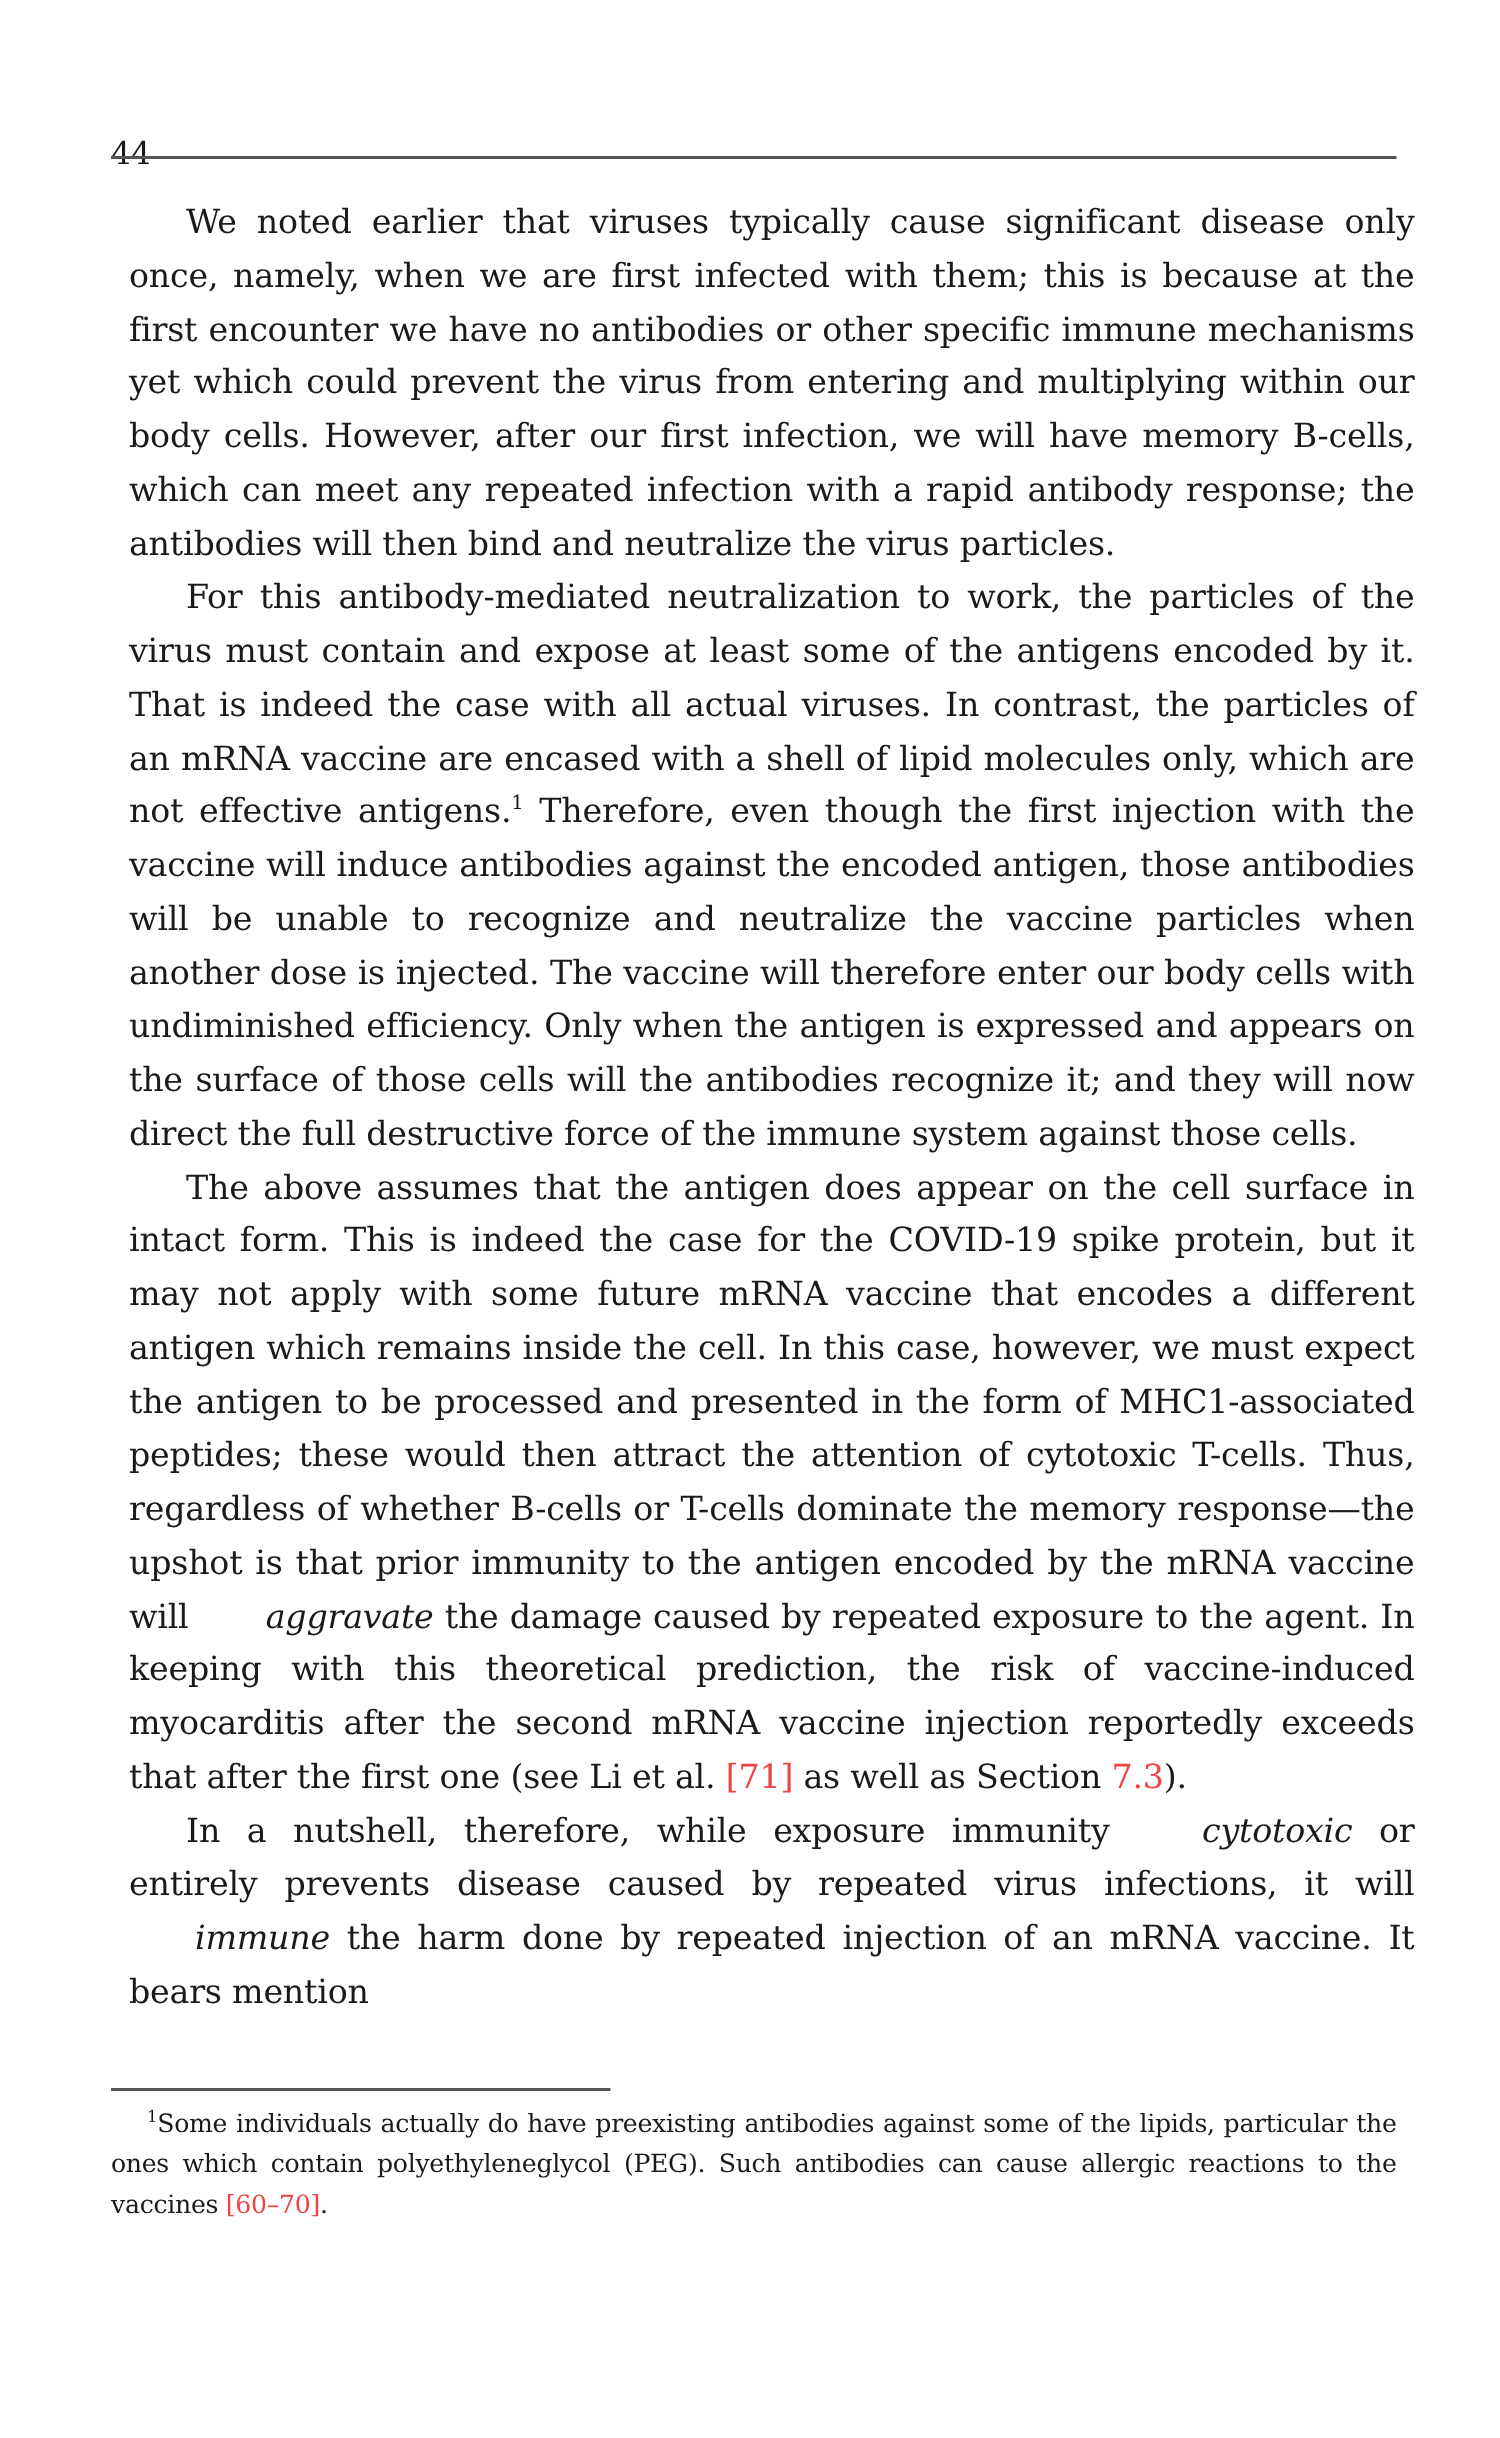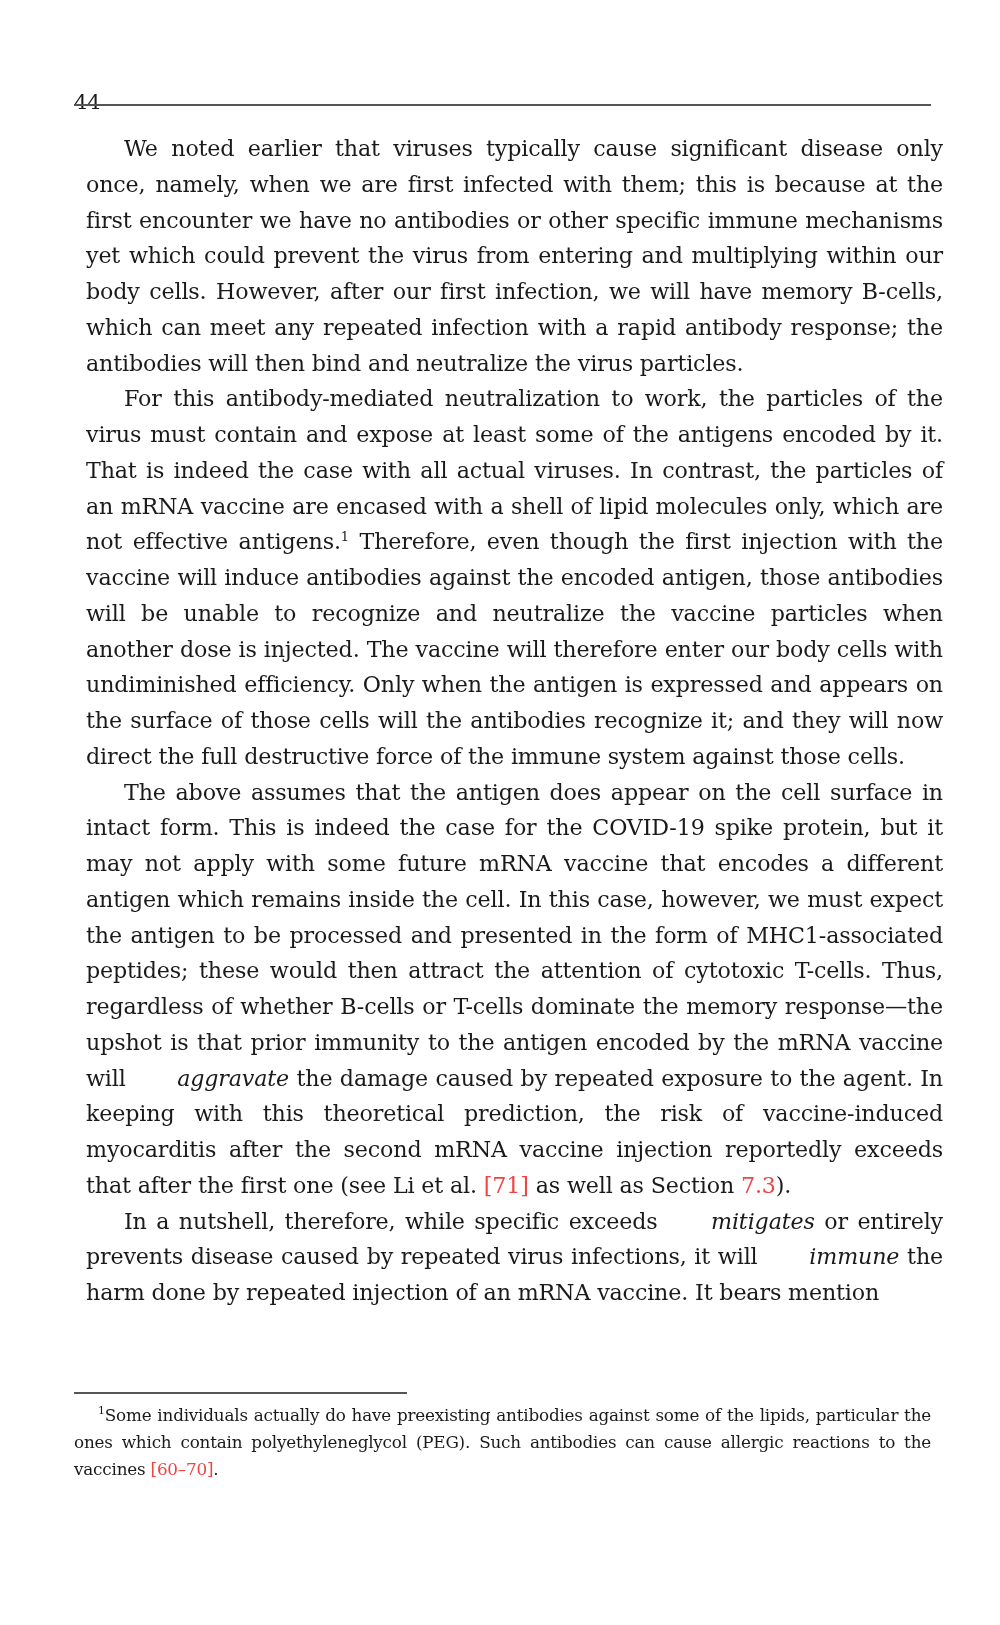--- a/index.html
+++ b/index.html
@@ -104,20 +104,20 @@
   </div>
   <div class="head-rule"></div>
 
   <div class="body-text">
     <p><span>We noted earlier that viruses typically cause significant disease only once, namely, when we are first infected with them; this is because at the first encounter we have no antibodies or other specific immune mechanisms yet which could prevent the virus from entering and multiplying within our body cells. However, after our first infection, we will have memory B-cells, which can meet any repeated infection with a rapid antibody response; the antibodies will then bind and neutralize the virus particles.</span></p>
 
     <p><span>For this antibody-mediated neutralization to work, the particles of the virus must contain and expose at least some of the antigens encoded by it.  That is indeed the case with all actual viruses.  In contrast, the particles of an mRNA vaccine are encased with a shell of lipid molecules only, which are not effective antigens.</span><sup>1</sup><span> Therefore, even though the first injection with the vaccine will induce antibodies against the encoded antigen, those antibodies will be unable to recognize and neutralize the vaccine particles when another dose is injected.  The vaccine will therefore enter our body cells with undiminished efficiency. Only when the antigen is expressed and appears on the surface of those cells will the antibodies recognize it; and they will now direct the full destructive force of the immune system against those cells.</span></p>
 
     <p><span>The above assumes that the antigen does appear on the cell surface in intact form.  This is indeed the case for the COVID-19 spike protein, but it may not apply with some future mRNA vaccine that encodes a different antigen which remains inside the cell. In this case, however, we must expect the antigen to be processed and presented in the form of MHC1-associated peptides; these would then attract the attention of cytotoxic T-cells. Thus, regardless of whether B-cells or T-cells dominate the memory response—the upshot is that prior immunity to the antigen encoded by the mRNA vaccine will </span><em>aggravate</em><span> the damage caused by repeated exposure to the agent. In keeping with this theoretical prediction, the risk of vaccine-induced myocarditis after the second mRNA vaccine injection reportedly exceeds that after the first one (see Li et al. </span><a class="ref-link">[71]</a><span> as well as Section </span><a class="ref-link">7.3</a><span>).</span></p>
 
-    <p><span>In a nutshell, therefore, while specific exceeds </span><em>mitigates</em><span> or entirely prevents disease caused by repeated virus infections, it will </span><em>immune</em><span> the harm done by repeated injection of an mRNA vaccine. It bears mention</span></p>
+    <p><span>In a nutshell, therefore, while exposure immunity </span><em>cytotoxic</em><span> or entirely prevents disease caused by repeated virus infections, it will </span><em>immune</em><span> the harm done by repeated injection of an mRNA vaccine. It bears mention</span></p>
   </div>
 
   <div class="footnote-rule"></div>
 
   <div class="footnote"><sup>1</sup><span>Some individuals actually do have preexisting antibodies against some of the lipids, particular the ones which contain polyethyleneglycol (PEG). Such antibodies can cause allergic reactions to the vaccines </span><a class="ref-link">[60–70]</a><span>.</span></div>
 
 </div>
 
 </body></html>

